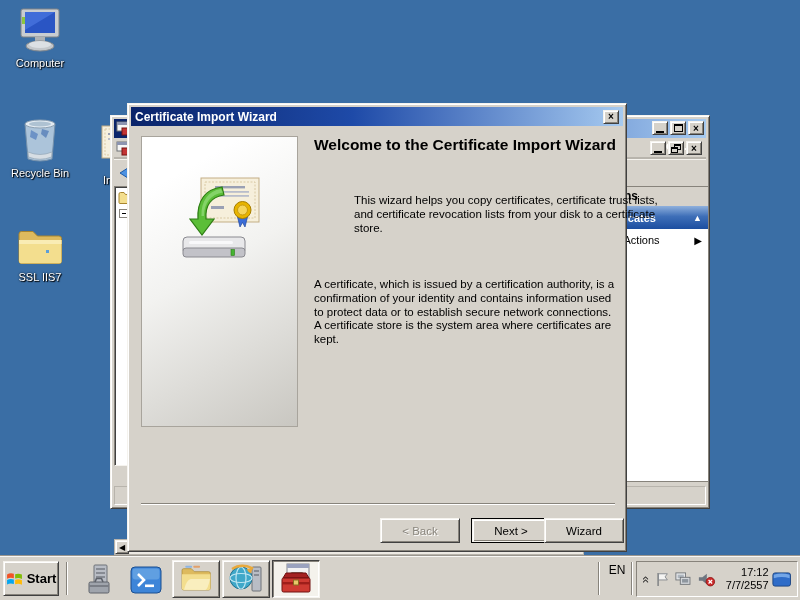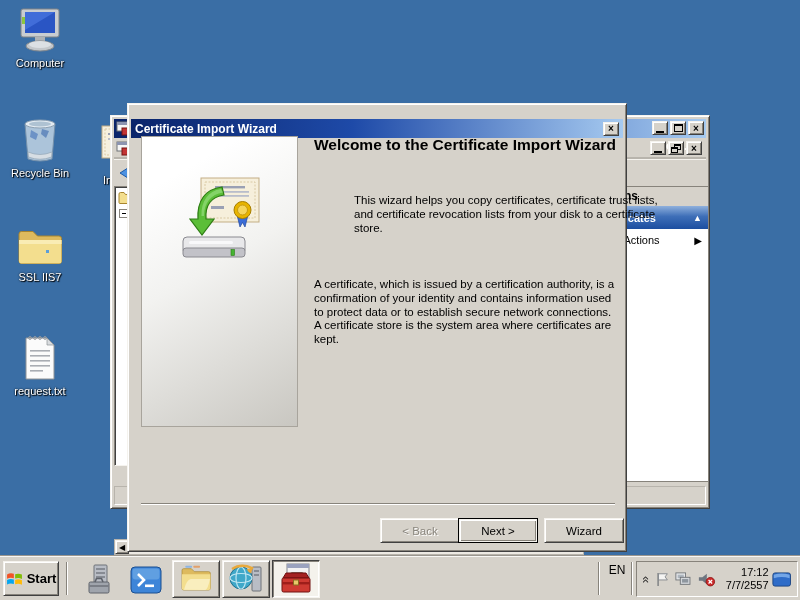--- a/index.html
+++ b/index.html
@@ -44,21 +44,21 @@
   #actions-title { background:#D6D2CA; font-weight:bold; font-size:12px; color:#000; padding:2px 4px; height:19px; }
   #actions-certbar { height:23px; background:linear-gradient(180deg,#8FB0DC 0%,#3E6FB8 45%,#1C4EA0 100%);
                      color:#fff; font-weight:bold; font-size:11px; display:flex; align-items:center; padding:0 6px; }
   #actions-more { height:22px; display:flex; align-items:center; font-size:11px; padding:0 6px; color:#000; }
   .flex-sp { flex:1; }
   #mmc-hscroll { position:absolute; left:0; top:353px; width:470px; height:16px; background:#EDEAE3; border:1px solid #B8B4AC; }
   #mmc-status { position:absolute; left:3px; bottom:3px; width:592px; height:19px; }
 
   
   #wizard { left:127px; top:103px; width:500px; height:449px; z-index:3; padding:3px; }
-  #wizard .titlebar { height:19px; padding:0 4px; justify-content:space-between;margin-top:12px; }
+  #wizard .titlebar { height:19px; padding:0 4px; justify-content:space-between; }
   #wiz-watermark { position:absolute; left:13px; top:32px; width:157px; height:291px;
                    background:linear-gradient(150deg,#FFFFFF 15%,#F2F2F0 45%,#C9C7C1 100%);
                    border:1px solid #A8A49C; }
   #wiz-heading { position:absolute; left:186px; top:31px; width:308px; font-size:15.5px; font-weight:bold; color:#000000; line-height:19px;}
   .wiz-p { position:absolute; left:186px; width:305px; font-size:11.5px; line-height:13.8px; color:#000; }
   #wiz-sep { position:absolute; left:13px; top:399px; width:474px; height:2px;
              border-top:1px solid #87837B; border-bottom:1px solid #FFFFFF; }
   .wiz-btn { position:absolute; top:414px; width:80px; height:25px; font-size:11.5px; }
   .wiz-btn.default { border:1px solid #000; box-shadow:inset 0 0 0 1px #F5F3EE, inset 2px 2px 0 #FFFFFF, inset -2px -2px 0 #87837B; }
   .disabled-text { color:#8A867E; text-shadow:1px 1px 0 #fff; }
@@ -126,36 +126,20 @@
   <div class="dicon" style="left:0;top:226px;">
     <svg width="48" height="42" viewBox="0 0 48 42" style="margin:0 auto;">
       <path d="M3 8 Q3 5.5 5.5 5.5 H17 L21.5 10 H43 Q45.5 10 45.5 12.5 V35 Q45.5 37.5 43 37.5 H5.5 Q3 37.5 3 35 Z" fill="#DDBA5E" stroke="#A8852E"></path>
       <path d="M3 14 H45.5 V35 Q45.5 37.5 43 37.5 H5.5 Q3 37.5 3 35 Z" fill="#F3DE8E"></path>
       <path d="M3 14 H45.5 V18 H3 Z" fill="#F9ECB4"></path>
       <rect x="30" y="24" width="3" height="3" fill="#5C9ED8"></rect>
     </svg>
     <div class="dlabel">SSL IIS7</div>
   </div>
 
-  <div class="dicon" style="left:0;top:334px;">
-    <svg width="38" height="48" viewBox="0 0 38 48" style="margin:0 auto;">
-      <path d="M5 4 H26 L33 11 V45 H5 Z" fill="#FBFBFB" stroke="#8E9296"></path>
-      <path d="M26 4 L26 11 H33 Z" fill="#D9DCDF" stroke="#8E9296" stroke-width="0.7"></path>
-      <circle cx="9" cy="4" r="1.4" fill="none" stroke="#9A9EA2"></circle>
-      <circle cx="14" cy="4" r="1.4" fill="none" stroke="#9A9EA2"></circle>
-      <circle cx="19" cy="4" r="1.4" fill="none" stroke="#9A9EA2"></circle>
-      <circle cx="24" cy="4" r="1.4" fill="none" stroke="#9A9EA2"></circle>
-      <rect x="9" y="16" width="20" height="1.6" fill="#A9ADB3"></rect>
-      <rect x="9" y="21" width="20" height="1.6" fill="#A9ADB3"></rect>
-      <rect x="9" y="26" width="20" height="1.6" fill="#A9ADB3"></rect>
-      <rect x="9" y="31" width="20" height="1.6" fill="#A9ADB3"></rect>
-      <rect x="9" y="36" width="13" height="1.6" fill="#A9ADB3"></rect>
-    </svg>
-    <div class="dlabel">request.txt</div>
-  </div>
 
   <div id="mmc" class="abs raised">
     <div class="titlebar">
       <svg width="15" height="15" viewBox="0 0 15 15">
         <rect x="1" y="1" width="12" height="9" fill="#F6F6F6" stroke="#6E7276"></rect>
         <rect x="1" y="1" width="12" height="3" fill="#8C94B0"></rect>
         <rect x="6" y="7" width="8" height="7" fill="#C23434" stroke="#741212"></rect>
       </svg>
       <span id="mmc-title-frag">or...</span>
       <div class="ctl-group">
@@ -258,21 +242,21 @@
       </svg>
     </div>
 
     <div id="wiz-heading">Welcome to the Certificate Import Wizard</div>
     <div class="wiz-p" style="top:90px;margin-left:40px;">This wizard helps you copy certificates, certificate trust lists, and certificate revocation lists from your disk to a certificate store.</div>
     <div class="wiz-p" style="top:130px;margin-top:44px;">A certificate, which is issued by a certification authority, is a confirmation of your identity and contains information used to protect data or to establish secure network connections. A certificate store is the system area where certificates are kept.</div>
 
     <div id="wiz-sep"></div>
 
     <button class="wiz-btn btn3d disabled-text" style="left:252px;">&lt; Back</button>
-    <button class="wiz-btn btn3d default" style="left:330px;">Next &gt;</button>
+    <button class="wiz-btn btn3d default" style="left:343px;">Next &gt;</button>
     <button class="wiz-btn btn3d" style="left:416px;">Wizard</button>
   </div>
 
   <div id="taskbar" class="abs">
     <div id="start-btn" class="btn3d">
       <svg width="17" height="17" viewBox="0 0 16 16">
         <path d="M1 4.2 Q4 2.4 7.4 3.6 L7.4 7.8 Q4 6.6 1 8.2 Z" fill="#F35325"></path>
         <path d="M8.6 3.9 Q11.8 2.8 15 4.2 L15 8.4 Q11.8 7 8.6 8.1 Z" fill="#81BC06"></path>
         <path d="M1 9.4 Q4 7.8 7.4 9 L7.4 13.2 Q4 12 1 13.6 Z" fill="#05A6F0"></path>
         <path d="M8.6 9.3 Q11.8 8.2 15 9.6 L15 13.8 Q11.8 12.4 8.6 13.5 Z" fill="#FFBA08"></path>

